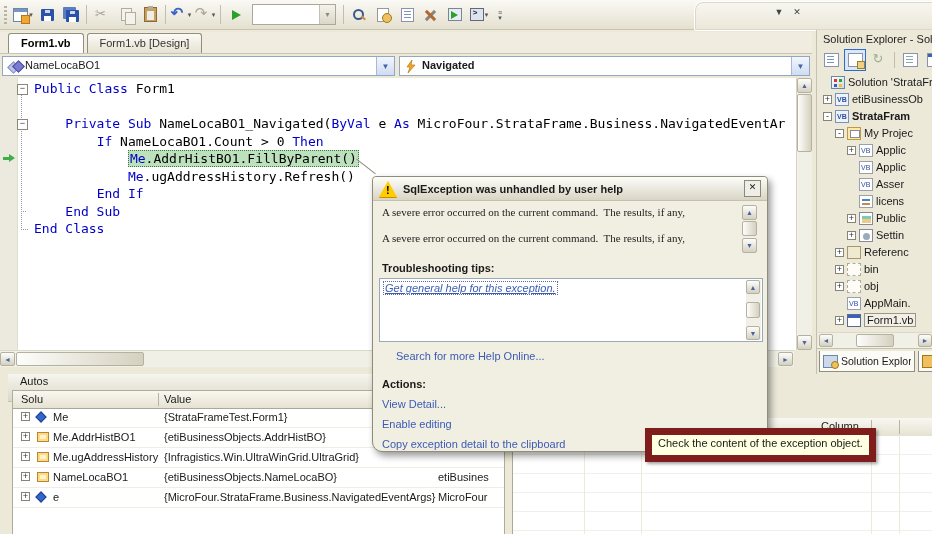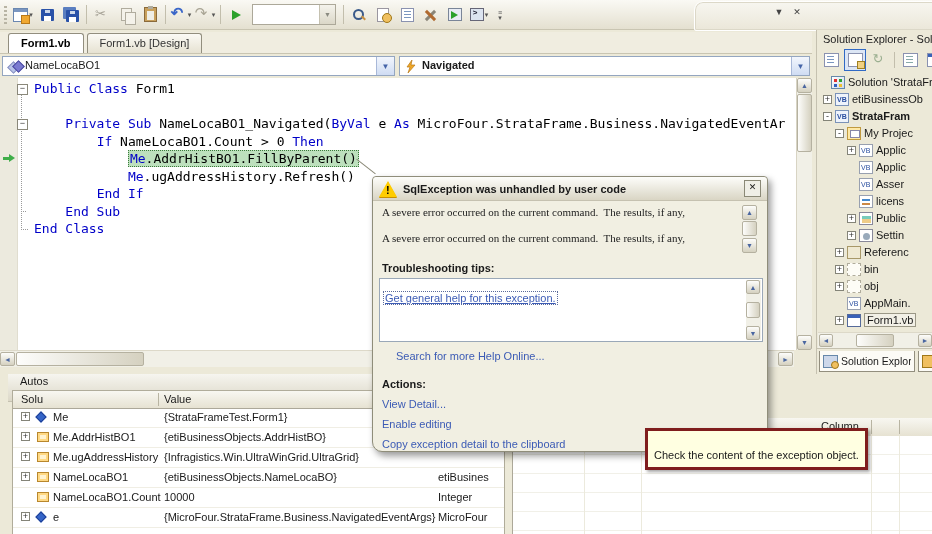--- a/index.html
+++ b/index.html
@@ -198,22 +198,22 @@
   #tips-label,#actions-label{position:absolute;left:9px;font-weight:bold;}
   #tips-box{position:absolute;left:6px;top:101px;width:384px;height:64px;background:#fff;border:1px solid #9aa8b8;box-sizing:border-box;}
   #connector{position:absolute;left:354px;top:166px;width:24px;height:1px;background:#8a8876;transform:rotate(38deg);z-index:9;}
 
   
   .warn-tri{width:0;height:0;border-left:9px solid transparent;border-right:9px solid transparent;
             border-bottom:16px solid #ffcc00;position:relative;flex:none;filter:drop-shadow(0 1px 0 #c89000);}
   .warn-tri::after{content:"!";position:absolute;left:-2px;top:3px;font-size:11px;font-weight:bold;color:#000;}
 
   
-  #tooltip{position:absolute;left:645px;top:428px;height:15px;padding:18px 6px 3px;background:var(--c-tooltip_bg);
-           border:3px solid #7f1d1d;box-shadow:2px 2px 3px rgba(0,0,0,.35);white-space:nowrap;z-index:30;}
+  #tooltip{position:absolute;left:645px;top:428px;height:15px;padding:2px 6px 3px;background:var(--c-tooltip_bg);
+           border:7px solid #7f1d1d;box-shadow:2px 2px 3px rgba(0,0,0,.35);white-space:nowrap;z-index:30;}
 </style>
 </head>
 <body>
 
 <div id="root">
 
   <div id="toolbar">
       <div class="grip"></div>
       <div class="tbtn">
         <span class="icn ic-add-item"></span>
@@ -351,26 +351,20 @@
           <span class="rtype"></span>
         </div>
         <div class="arow">
           <span class="exp2">+</span>
           <span class="ti ti-object" style="left: 24px; top: 4px;"></span>
           <span class="rname">NameLocaBO1</span>
           <span class="rvalue">{etiBusinessObjects.NameLocaBO}</span>
           <span class="rtype">etiBusines</span>
         </div>
         <div class="arow">
-          <span class="ti ti-object" style="left: 24px; top: 4px;"></span>
-          <span class="rname">NameLocaBO1.Count</span>
-          <span class="rvalue">10000</span>
-          <span class="rtype">Integer</span>
-        </div>
-        <div class="arow">
           <span class="exp2">+</span>
           <span class="ti ti-field" style="left: 24px; top: 5px;"></span>
           <span class="rname">e</span>
           <span class="rvalue">{MicroFour.StrataFrame.Business.NavigatedEventArgs}</span>
           <span class="rtype">MicroFour</span>
         </div>
       </div>
   </div>
 
   <div id="br-win">
@@ -493,33 +487,33 @@
       <div class="setab" style="left:101px;width:30px;">
         <span class="se-tab2-ic"></span>
       </div>
     </div>
   </div>
 
   <div id="connector"></div>
   <div id="dlg">
     <div id="dlg-header">
       <span class="warn-tri"></span>
-      <span id="dlg-title">SqlException was unhandled by user code</span>
+      <span id="dlg-title">SqlException was unhandled by user help</span>
       <span id="dlg-close">✕</span>
     </div>
     <div class="dmsg" style="top:29px;">A severe error occurred on the current command.  The results, if any,</div>
     <div class="dmsg" style="top:55px;">A severe error occurred on the current command.  The results, if any,</div>
     <div class="dlg-sb" style="left:369px;top:28px;width:15px;height:48px;">
       <div class="sbtn" style="position:absolute;left:0;top:0;width:15px;height:15px;">▲</div>
       <div class="sthumb" style="position:absolute;left:0;top:16px;width:15px;height:15px;"></div>
       <div class="sbtn" style="position:absolute;left:0;bottom:0;width:15px;height:15px;">▼</div>
     </div>
     <div id="tips-label" style="top:85px;">Troubleshooting tips:</div>
     <div id="tips-box">
-      <span class="lnk" id="tip-link" style="position:absolute;left:3px;top:12px;">Get general help for this exception.</span>
+      <span class="lnk" id="tip-link" style="position:absolute;left:3px;top:2px;font-style:italic;">Get general help for this exception.</span>
       <div class="dlg-sb" style="right:1px;top:1px;width:15px;height:60px;">
         <div class="sbtn" style="position:absolute;left:0;top:0;width:14px;height:14px;">▲</div>
         <div class="sthumb" style="position:absolute;left:0;top:22px;width:14px;height:16px;"></div>
         <div class="sbtn" style="position:absolute;left:0;bottom:0;width:14px;height:14px;">▼</div>
       </div>
     </div>
     <div class="lnk" style="position:absolute;left:23px;top:173px;">Search for more Help Online...</div>
     <div id="actions-label" style="top:201px;">Actions:</div>
     <div class="lnk" style="position:absolute;left:9px;top:221px;">View Detail...</div>
     <div class="lnk" style="position:absolute;left:9px;top:241px;">Enable editing</div>

